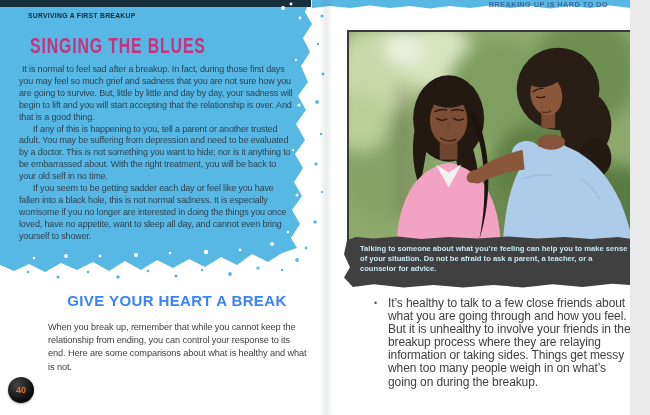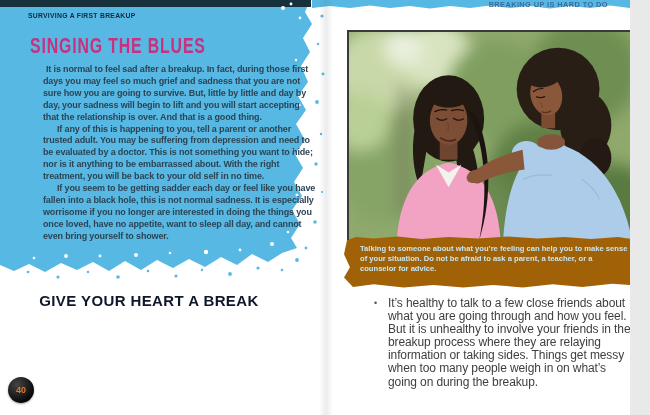--- a/index.html
+++ b/index.html
@@ -18,50 +18,49 @@
     position:absolute;left:28px;top:11px;z-index:2;
     font-size:7.4px;font-weight:700;letter-spacing:.3px;color:#0f2a38;
     transform:scaleX(.92);transform-origin:left center;white-space:nowrap;
   }
   .left-title{
     position:absolute;left:30px;top:33px;z-index:2;
     font-size:22px;font-weight:700;letter-spacing:1.2px;color:#c9307d;
     transform:scaleX(.72);transform-origin:left center;white-space:nowrap;
   }
   .left-body{
-    position:absolute;left:43px;top:64px;width:274px;z-index:2;
+    position:absolute;left:19px;top:64px;width:274px;z-index:2;
     font-size:9px;line-height:11.9px;letter-spacing:-.15px;color:#2c4454;
     text-align:left;
-    font-weight:bold;
   }
   .left-body p{margin:0;text-indent:3px;}
   .left-body p.indent{text-indent:14px;}
   .section-heading{
-    position:absolute;left:4px;top:292px;width:290px;z-index:2;
-    text-align:center;font-size:15px;font-weight:800;letter-spacing:.4px;color:#0f172a;
+    position:absolute;left:32px;top:292px;width:290px;z-index:2;
+    text-align:center;font-size:15px;font-weight:800;letter-spacing:.4px;color:#3b82f6;
     white-space:nowrap;
   }
   .section-para{
     position:absolute;left:48px;top:321px;width:260px;z-index:2;margin:0;
     font-size:9.2px;line-height:13.2px;letter-spacing:-.1px;color:#3e3e3e;
   }
   
   .right-header{
     position:absolute;right:22px;top:0;z-index:2;
     font-size:7.4px;font-weight:700;letter-spacing:.4px;color:#3a6b9e;
     white-space:nowrap;
   }
   .photo{
     position:absolute;left:347px;top:30px;width:291px;height:223px;z-index:1;
     border:2px solid #3a3a3a;box-sizing:border-box;background:#8fa96c;
   }
   .photo svg{display:block;width:100%;height:100%;}
   .caption{
     position:absolute;left:344px;top:236px;width:298px;height:52px;z-index:2;
-    background:#a16207;color:#c7e6f1;
+    background:#404040;color:#c7e6f1;
     clip-path:polygon(1% 8%,4% 2%,10% 5%,18% 1%,26% 6%,35% 2%,45% 5%,55% 1%,65% 5%,74% 2%,83% 6%,92% 2%,98% 7%,100% 30%,97% 45%,100% 62%,96% 80%,99% 95%,90% 92%,80% 98%,70% 93%,60% 99%,50% 94%,40% 99%,30% 94%,20% 99%,10% 93%,3% 98%,0% 80%,2% 60%,0% 35%);
   }
   .caption span{
     display:block;padding:8px 14px 0 16px;
     font-size:7.6px;font-weight:700;line-height:10px;letter-spacing:0;
   }
   .bullet-row{
     position:absolute;left:372px;top:297px;width:264px;z-index:2;
     display:flex;align-items:flex-start;
   }
@@ -145,20 +144,21 @@
   <div class="left-title">SINGING THE BLUES</div>
 
   <div class="left-body">
     <p>It is normal to feel sad after a breakup. In fact, during those first days you may feel so much grief and sadness that you are not sure how you are going to survive. But, little by little and day by day, your sadness will begin to lift and you will start accepting that the relationship is over. And that is a good thing.</p>
     <p class="indent">If any of this is happening to you, tell a parent or another trusted adult. You may be suffering from depression and need to be evaluated by a doctor. This is not something you want to hide; nor is it anything to be embarrassed about. With the right treatment, you will be back to your old self in no time.</p>
     <p class="indent">If you seem to be getting sadder each day or feel like you have fallen into a black hole, this is not normal sadness. It is especially worrisome if you no longer are interested in doing the things you once loved, have no appetite, want to sleep all day, and cannot even bring yourself to shower.</p>
   </div>
 
   <div class="section-heading">GIVE YOUR HEART A BREAK</div>
 
+  <p class="section-para">When you break up, remember that while you cannot keep the relationship from ending, you can control your response to its end. Here are some comparisons about what is healthy and what is not.</p>
 
   <div class="badge left">40</div>
 
   <div class="right-header">BREAKING UP IS HARD TO DO</div>
 
   <div class="photo">
     <svg viewBox="0 0 291 223" preserveAspectRatio="none" aria-hidden="true">
 
       <g style="filter:blur(8px)">
         <rect x="-10" y="-10" width="311" height="243" fill="#8fa96c"></rect>

